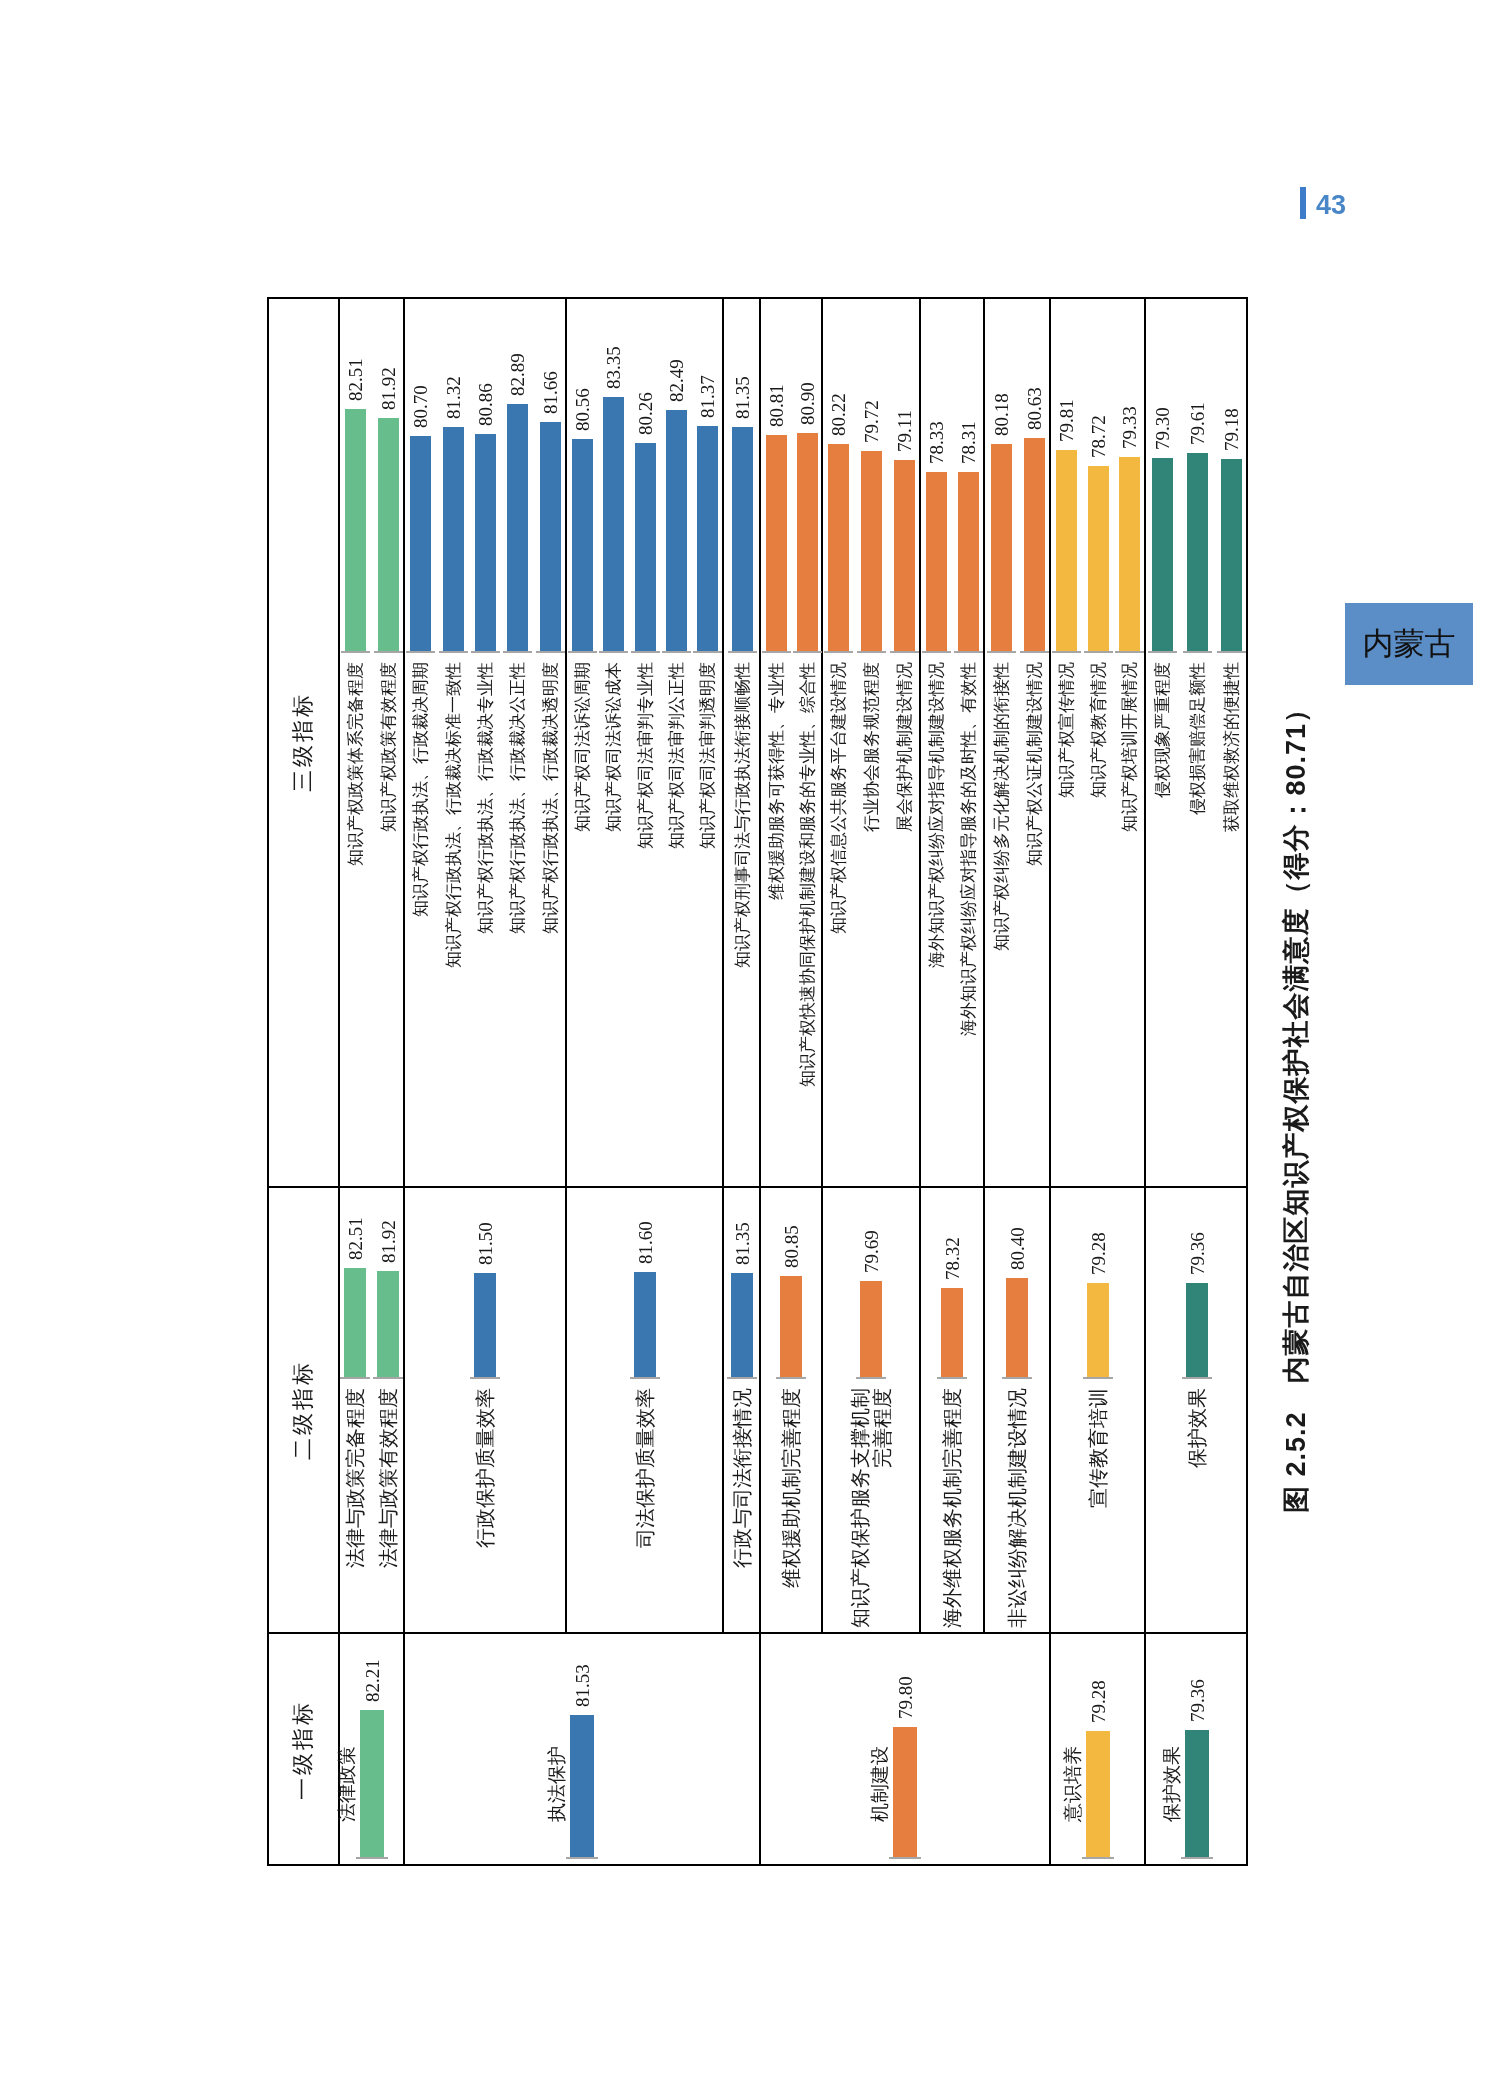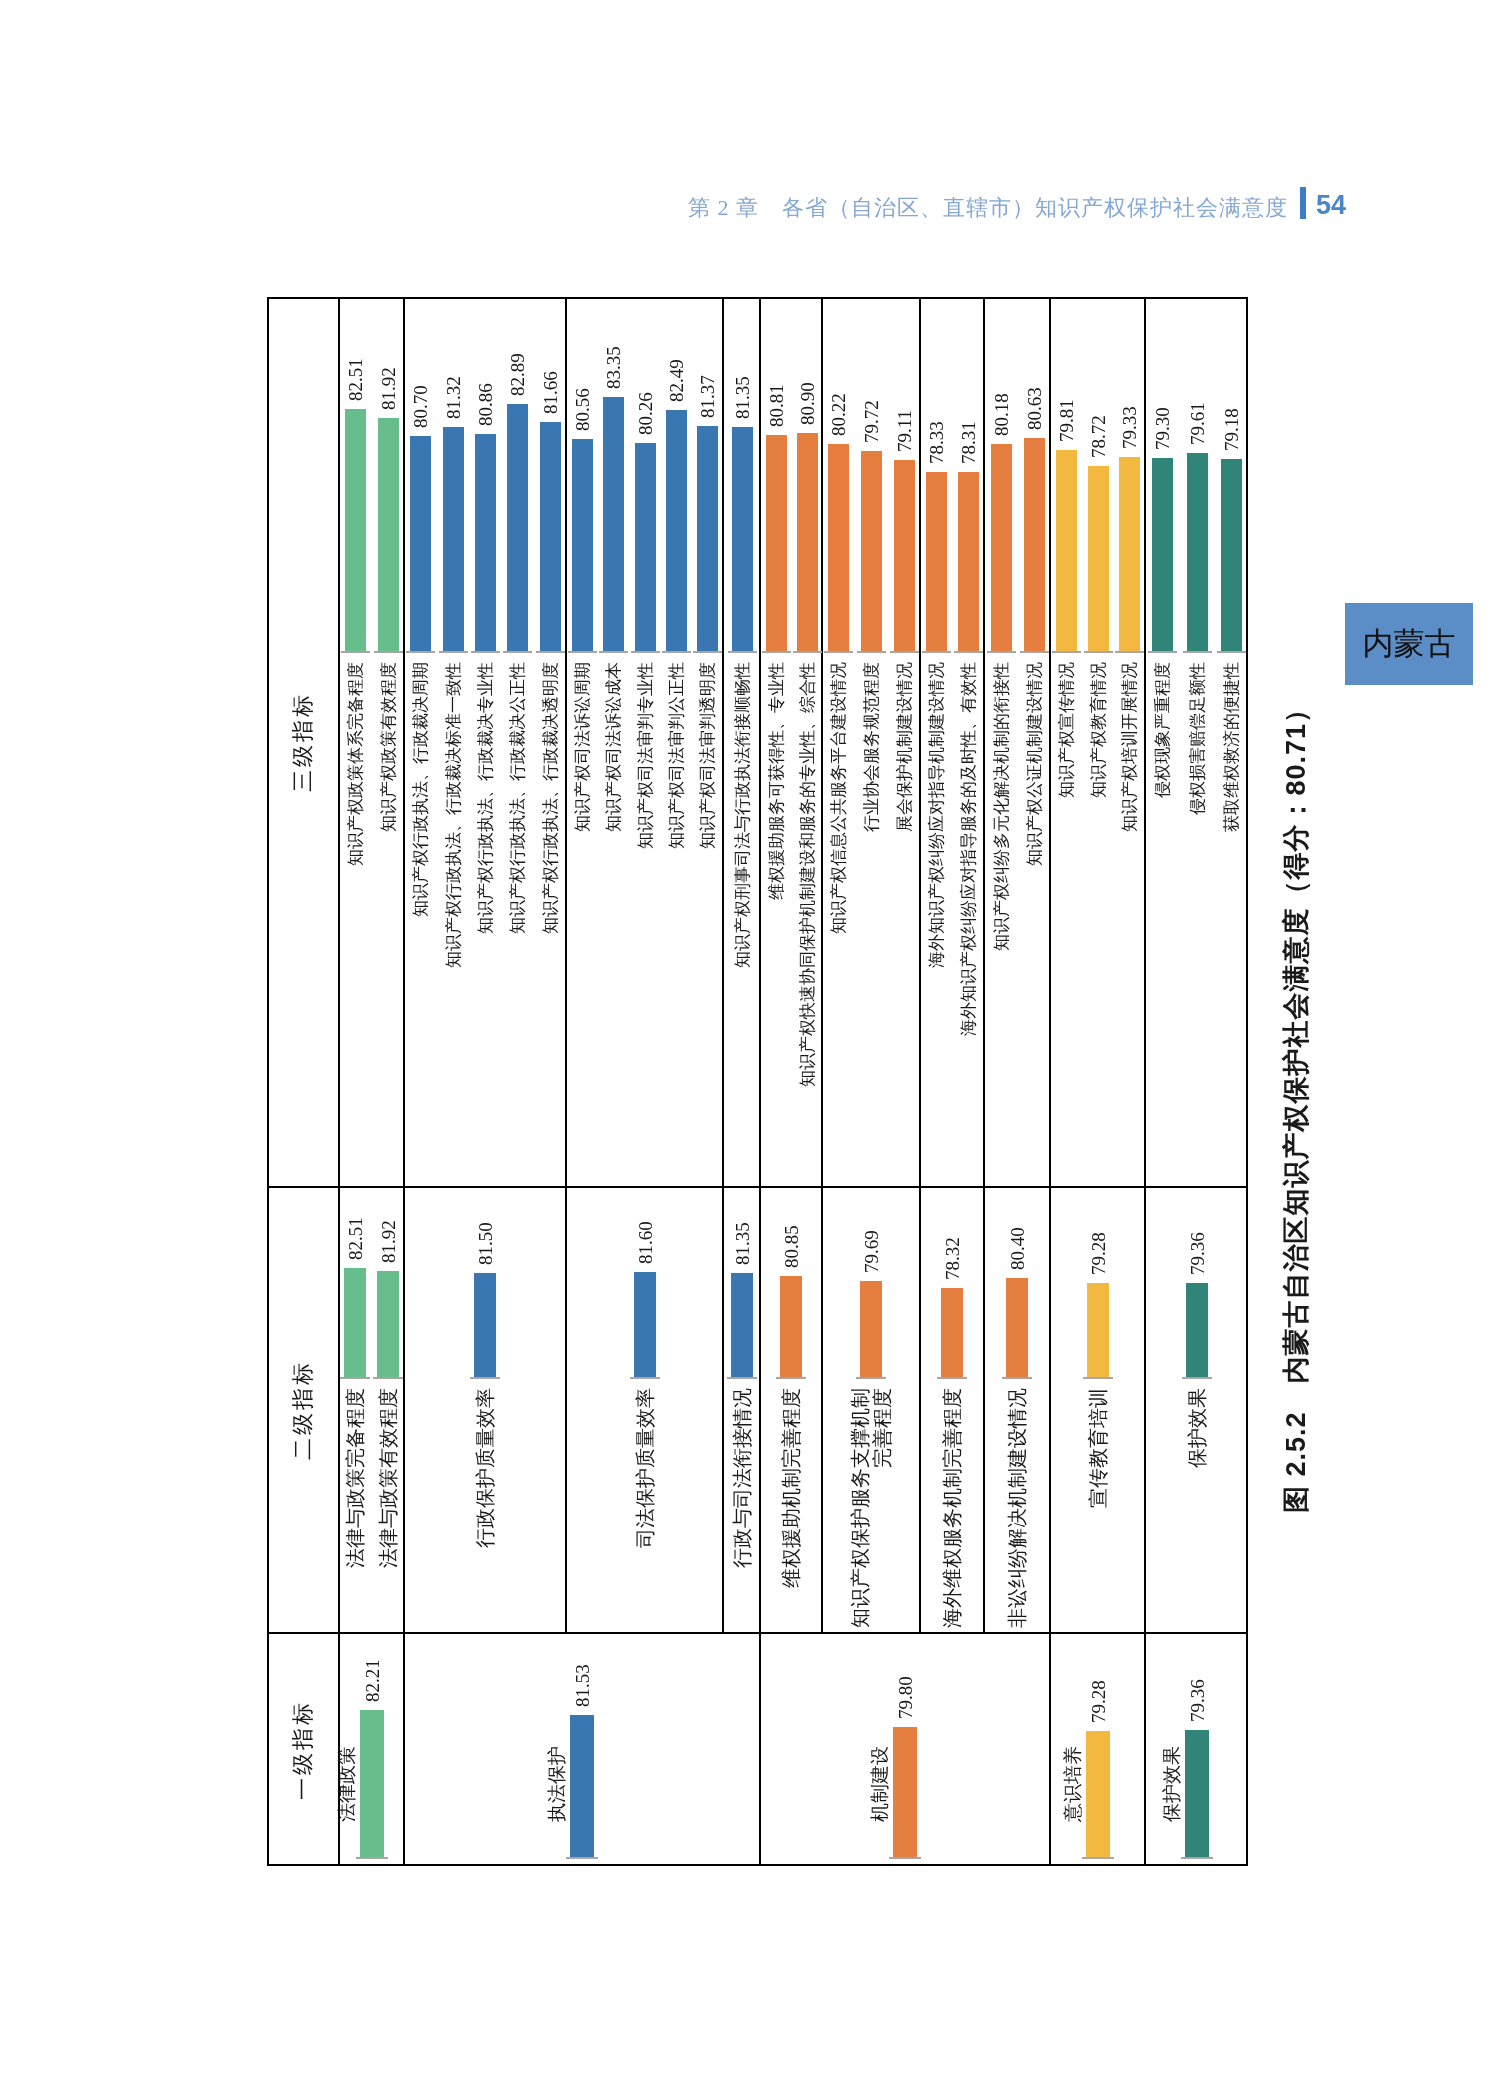--- a/index.html
+++ b/index.html
@@ -16,23 +16,22 @@
               display:flex;align-items:center;justify-content:center;}
   #region-tab span{font-size:31px;font-weight:500;color:#111;
               font-family:"Liberation Sans","DejaVu Sans",sans-serif;}
   #figure-caption{font-weight:700;font-size:27px;letter-spacing:1px;
               font-family:"Liberation Sans","DejaVu Sans",sans-serif;}
 </style>
 </head>
 <body>
 
 <div id="page">
-  <div id="hdr-title" style="color: rgb(132, 167, 211);">第 2 章　各省（自治区、直辖市）知识产权保护社会满意度</div>
   <div id="hdr-bar" style="background: rgb(61, 124, 201);"></div>
-  <div id="hdr-num" style="color: rgb(72, 134, 200);">54</div>
+  <div id="hdr-num" style="color: rgb(72, 134, 200);">43</div>
 
   <div id="region-tab" style="background: rgb(91, 141, 198);">
     <span>内蒙古</span>
   </div>
 
   <div id="figure-caption" class="vt" style="left:1283px;top:1104px;transform:rotate(-90deg) translateX(-50%);">图 2.5.2　内蒙古自治区知识产权保护社会满意度（得分：80.71）</div>
 
   <div id="chart-root">
       <div class="abs" style="left: 267px; top: 297px; width: 981px; height: 1569px; border: 2px solid rgb(0, 0, 0); box-sizing: border-box;"></div>
       <div class="abs" style="left: 267px; top: 1186px; width: 981px; height: 2px; background: rgb(0, 0, 0);"></div>

